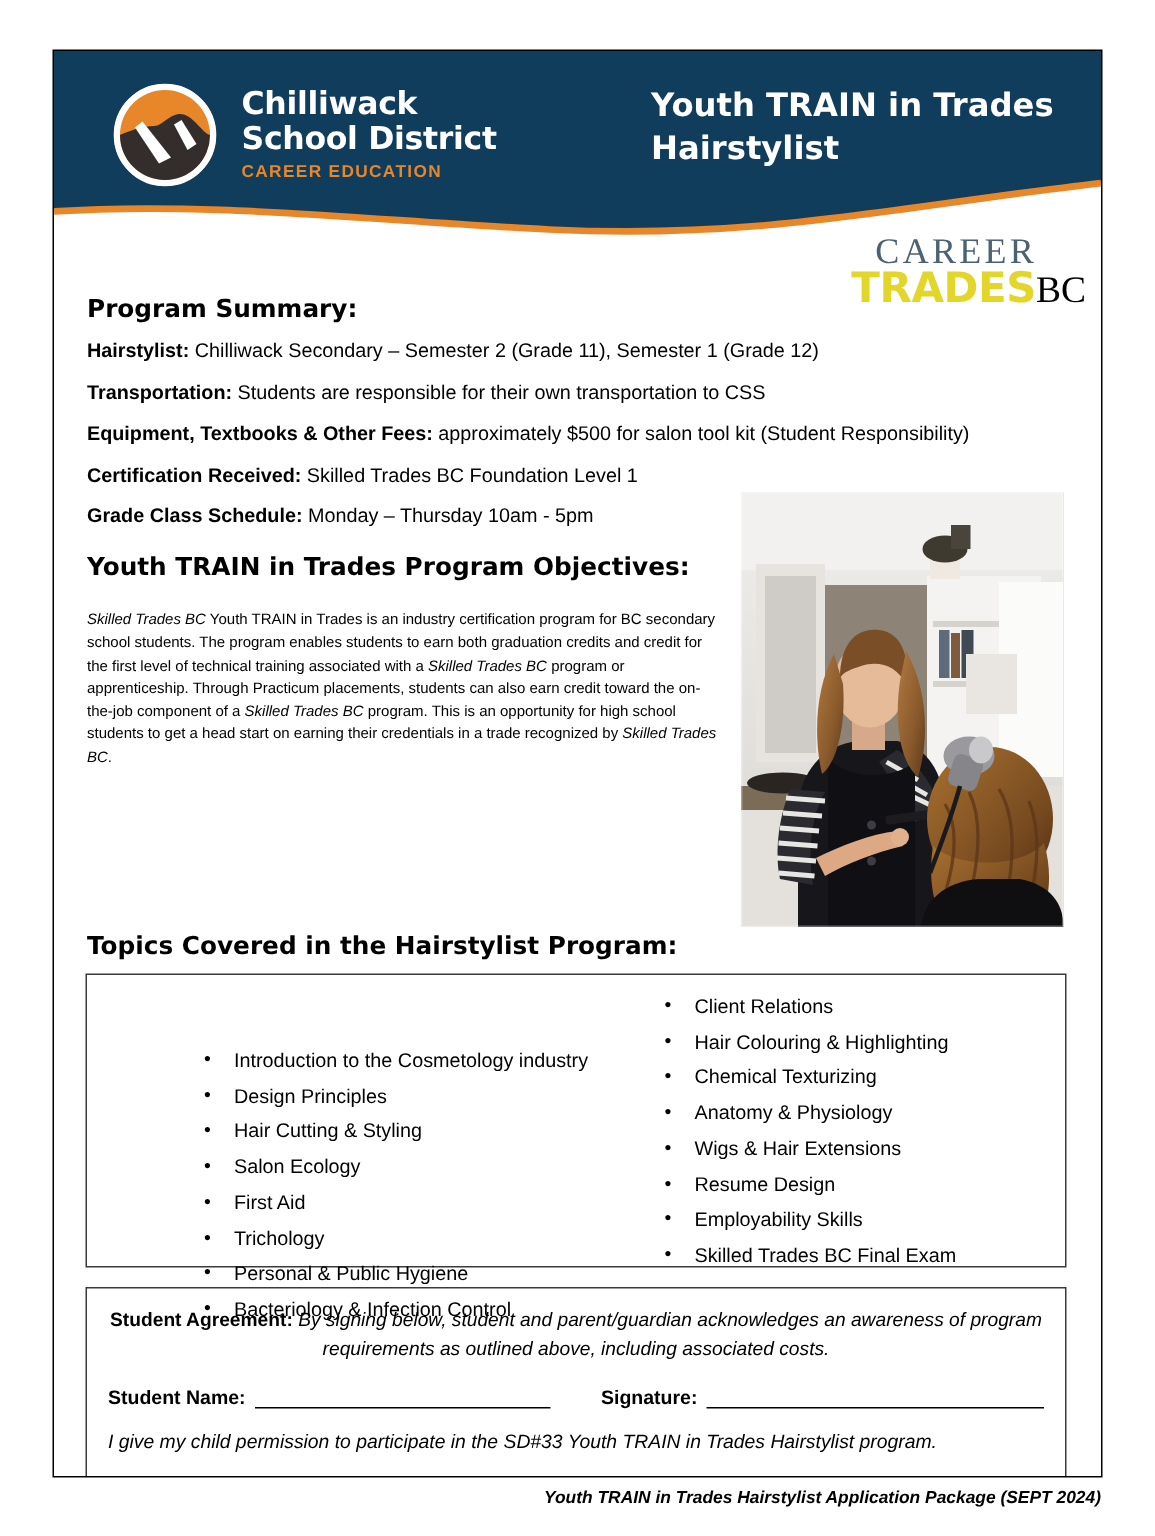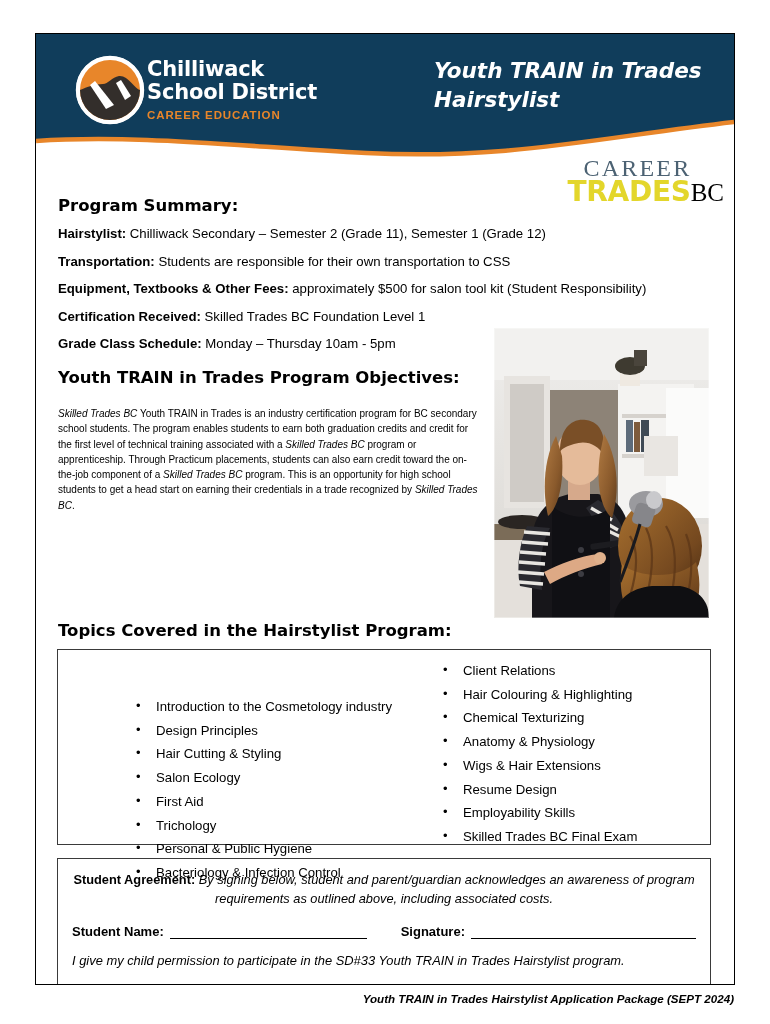--- a/index.html
+++ b/index.html
@@ -23,38 +23,37 @@
   }
 
   
   .header-wrap{
     position:absolute;left:0;top:0;width:698px;height:160px;
     overflow:hidden;
   }
   .header-svg{position:absolute;left:0;top:0;}
   .logo-block{
     position:absolute;left:37px;top:19px;
-    display:flex;align-items:center;
+    display:flex;align-items:center;gap:14px;
   }
   .logo-mark{width:74px;height:74px;flex:0 0 74px;}
   .logo-text{display:flex;flex-direction:column;line-height:1.0;}
   .logo-l1,.logo-l2{
     color:#ffffff;font-weight:bold;font-size:21px;letter-spacing:-0.2px;
     font-family:"DejaVu Sans", sans-serif;
   }
   .logo-l2{margin-top:2px;}
   .logo-l3{
     color:#E8862A;font-weight:bold;font-size:11.5px;letter-spacing:0.9px;
     margin-top:7px;font-family:Liberation Sans, sans-serif;
   }
   .header-title{
     position:absolute;left:398px;top:23px;width:290px;
     color:#ffffff;font-weight:bold;font-size:21.5px;line-height:1.33;
     font-family:"DejaVu Sans", sans-serif;
-    font-style:italic;
   }
 
   
   .stbc{
     position:absolute;right:10px;top:122px;
     text-align:left;line-height:1;
   }
   .stbc-l1{
     font-family:"Liberation Serif", serif;
     font-size:24px;color:#4C6273;letter-spacing:2.2px;

